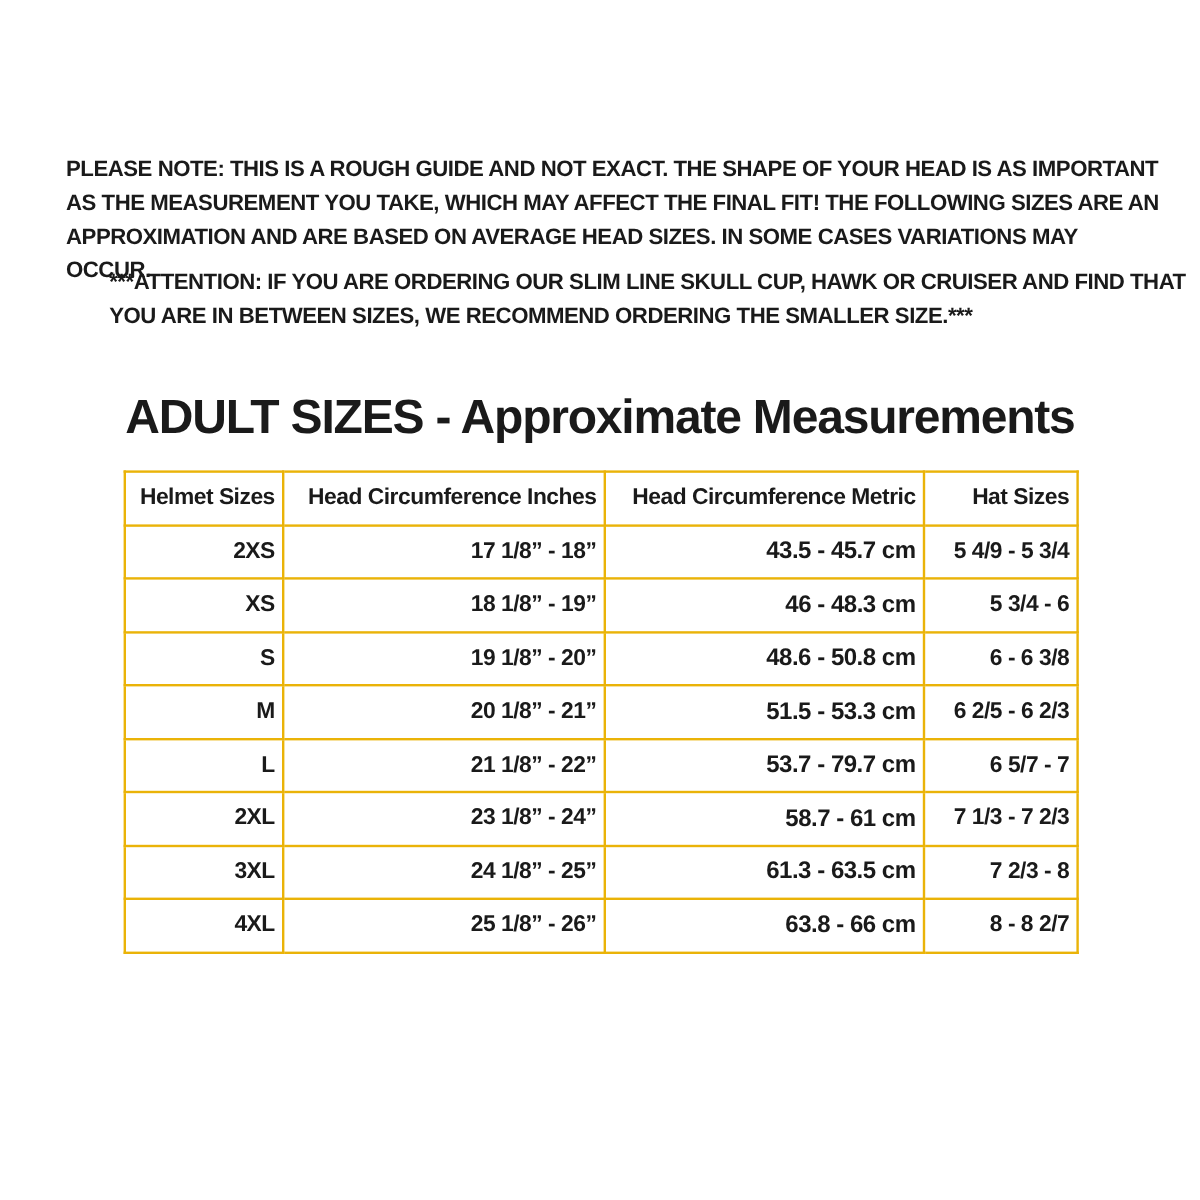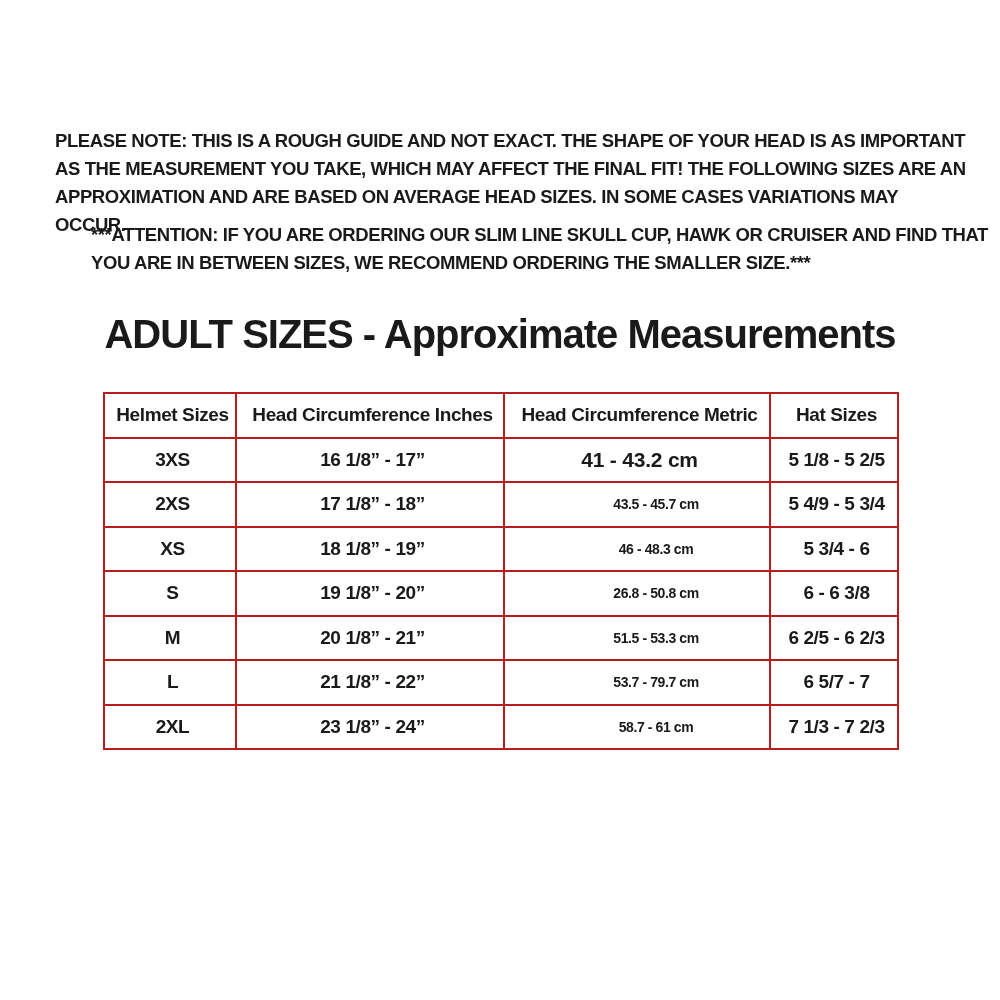--- a/index.html
+++ b/index.html
@@ -22,21 +22,21 @@
     font-size: 18.5px;
     font-weight: 700;
     line-height: 28px;
     letter-spacing: -0.4px;
     white-space: pre-line;
   }
   #note-paragraph { top: 108px; }
   #attention-paragraph { top: 202px; margin-left: 36px; }
   .page-title {
     position: absolute;
-    top: 312px;
+    top: 326px;
     left: 0;
     width: 1000px;
     text-align: center;
     font-size: 40px;
     font-weight: 700;
     letter-spacing: -1px;
     margin: 0;
   }
   table.size-table {
     position: absolute;
@@ -45,32 +45,32 @@
     width: 794px;
     border-collapse: collapse;
     table-layout: fixed;
   }
   table.size-table col.c1 { width: 132px; }
   table.size-table col.c2 { width: 268px; }
   table.size-table col.c3 { width: 266px; }
   table.size-table col.c4 { width: 128px; }
   table.size-table th,
   table.size-table td {
-    border: 2px solid #b91c1c;
+    border: 2px solid #eab308;
     height: 42.5px;
     padding: 0 6px 0 11px;
-    text-align: center;
+    text-align: right;
     vertical-align: middle;
     font-size: 19px;
     font-weight: 700;
     letter-spacing: -0.4px;
     white-space: nowrap;
     overflow: hidden;
   }
-  table.size-table td.metric-cell { font-size: 14px; padding-left: 44px; }
+  table.size-table td.metric-cell { font-size: 20px; padding-left: 44px; }
   table.size-table td.em-cell { font-size: 21px; letter-spacing: -0.2px; }
 </style>
 </head>
 <body>
 
 <p class="para" id="note-paragraph">PLEASE NOTE: THIS IS A ROUGH GUIDE AND NOT EXACT. THE SHAPE OF YOUR HEAD IS AS IMPORTANT
 AS THE MEASUREMENT YOU TAKE, WHICH MAY AFFECT THE FINAL FIT! THE FOLLOWING SIZES ARE AN
 APPROXIMATION AND ARE BASED ON AVERAGE HEAD SIZES. IN SOME CASES VARIATIONS MAY OCCUR.</p>
 
 <p class="para" id="attention-paragraph">***ATTENTION: IF YOU ARE ORDERING OUR SLIM LINE SKULL CUP, HAWK OR CRUISER AND FIND THAT
@@ -88,55 +88,61 @@
   <thead>
     <tr>
       <th>Helmet Sizes</th>
       <th>Head Circumference Inches</th>
       <th>Head Circumference Metric</th>
       <th>Hat Sizes</th>
     </tr>
   </thead>
   <tbody>
     <tr>
-      <td>3XS</td>
-      <td class="em-inches">16 1/8” - 17”</td>
-      <td class="em-cell">41 - 43.2 cm</td>
-      <td>5 1/8 - 5 2/5</td>
-    </tr>
-    <tr>
       <td>2XS</td>
       <td>17 1/8” - 18”</td>
       <td class="metric-cell">43.5 - 45.7 cm</td>
       <td>5 4/9 - 5 3/4</td>
     </tr>
     <tr>
       <td>XS</td>
       <td>18 1/8” - 19”</td>
       <td class="metric-cell">46 - 48.3 cm</td>
       <td>5 3/4 - 6</td>
     </tr>
     <tr>
       <td>S</td>
       <td>19 1/8” - 20”</td>
-      <td class="metric-cell">26.8 - 50.8 cm</td>
+      <td class="metric-cell">48.6 - 50.8 cm</td>
       <td>6 - 6 3/8</td>
     </tr>
     <tr>
       <td>M</td>
       <td>20 1/8” - 21”</td>
       <td class="metric-cell">51.5 - 53.3 cm</td>
       <td>6 2/5 - 6 2/3</td>
     </tr>
     <tr>
       <td>L</td>
       <td>21 1/8” - 22”</td>
       <td class="metric-cell">53.7 - 79.7 cm</td>
       <td>6 5/7 - 7</td>
     </tr>
     <tr>
       <td>2XL</td>
       <td>23 1/8” - 24”</td>
       <td class="metric-cell">58.7 - 61 cm</td>
       <td>7 1/3 - 7 2/3</td>
     </tr>
+    <tr>
+      <td>3XL</td>
+      <td>24 1/8” - 25”</td>
+      <td class="metric-cell">61.3 - 63.5 cm</td>
+      <td>7 2/3 - 8</td>
+    </tr>
+    <tr>
+      <td>4XL</td>
+      <td>25 1/8” - 26”</td>
+      <td class="metric-cell">63.8 - 66 cm</td>
+      <td>8 - 8 2/7</td>
+    </tr>
   </tbody>
 </table>
 
 </body></html>

